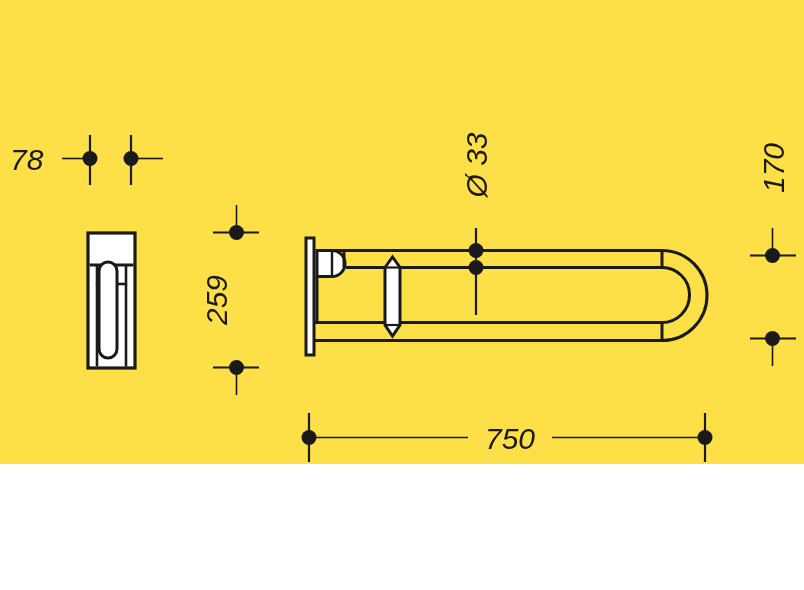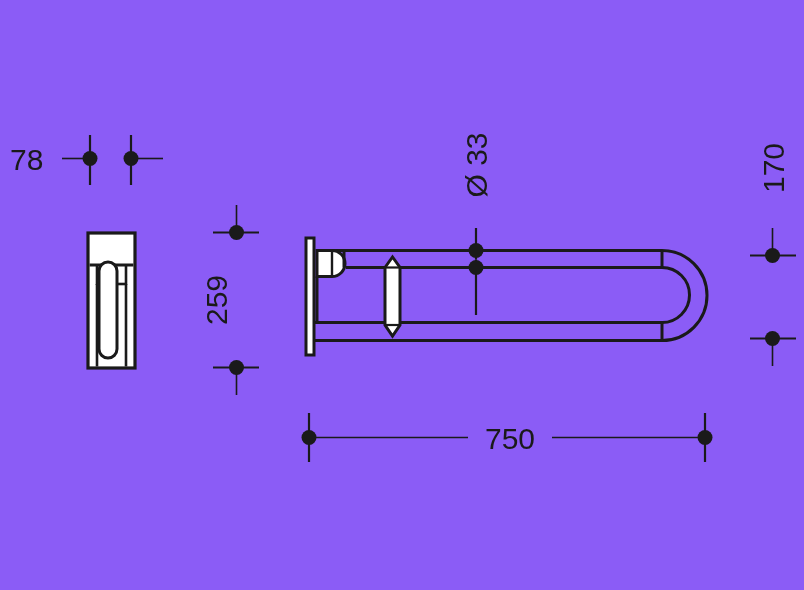--- a/index.html
+++ b/index.html
@@ -9,22 +9,23 @@
   }
   body {
     width: 804px;
     height: 590px;
     font-family: "Liberation Sans", sans-serif;
     overflow: hidden;
   }
   #drawing-root {
     position: relative;
     width: 804px;
-    height: 590px;
-    background: #8b5cf6;
+    height: 464px;
+    background: #fde047;
+    font-style: italic;
   }
   svg.tech-drawing {
     display: block;
     width: 804px;
     height: 590px;
   }
   .dim-text {
     font-family: "Liberation Sans", sans-serif;
     font-size: 30px;
     font-weight: 400;

